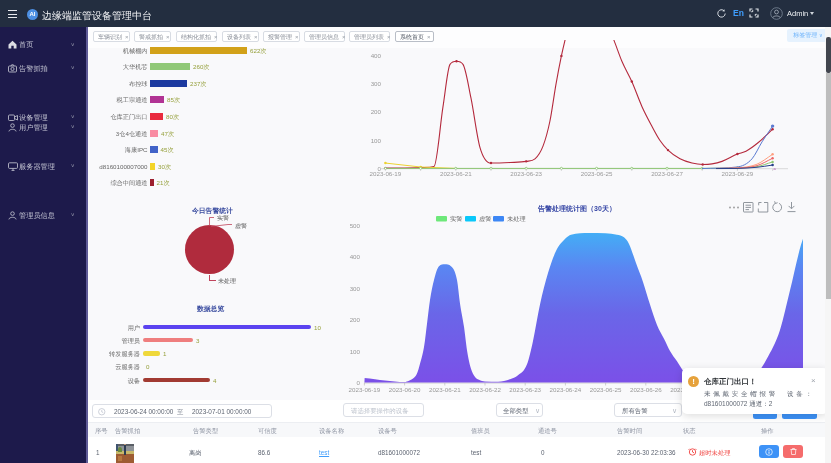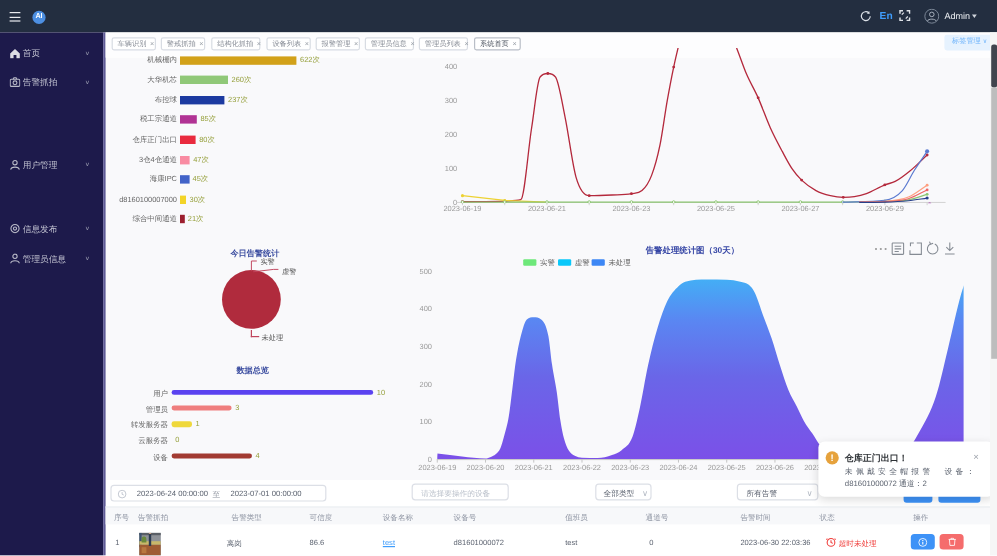--- a/index.html
+++ b/index.html
@@ -74,20 +74,21 @@
 </head>
 <body>
 <div id="page">
   <div class="abs" style="left:88px;top:48px;width:737px;height:352px;background:#f9f9fb;"></div>
 
   <div id="topbar" class="abs">
     <div class="hline" style="top:10px"></div>
     <div class="hline" style="top:13.5px"></div>
     <div class="hline" style="top:17px"></div>
     <div id="logo" class="abs">AI</div>
+    <div id="title" class="abs">边缘端监管设备管理中台</div>
     <svg class="abs" style="left:716px;top:8px" width="11" height="11" viewBox="0 0 11 11">
       <path d="M9.2 5.5a3.7 3.7 0 1 1-1.1-2.7" fill="none" stroke="#dde2e8" stroke-width="0.95"></path>
       <path d="M8.4 1.2 L8.7 3.6 L6.3 3.3 Z" fill="#dde2e8"></path>
     </svg>
     <div class="abs" style="left:733px;top:8px;color:#3f9dfc;font-size:8.5px;font-weight:bold;">En</div>
     <svg class="abs" style="left:749px;top:8px" width="10" height="10" viewBox="0 0 10 10">
       <path d="M1 3.5 L1 1 L3.5 1 M6.5 1 L9 1 L9 3.5 M9 6.5 L9 9 L6.5 9 M3.5 9 L1 9 L1 6.5" fill="none" stroke="#dfe3e8" stroke-width="1.2"></path>
       <path d="M2.5 4.2 L4.2 2.5 M7.5 5.8 L5.8 7.5" stroke="#dfe3e8" stroke-width="1.1"></path>
     </svg>
     <svg class="abs" style="left:770px;top:7px" width="13" height="13" viewBox="0 0 13 13">
@@ -109,34 +110,42 @@
       </div>
       <div class="mi" style="top:29.4px">
         <svg width="9" height="9" viewBox="0 0 9 9">
           <rect x="0.5" y="2" width="8" height="6" rx="1" fill="none" stroke="#b9bac8" stroke-width="0.9"></rect>
           <path d="M3 2 L3.6 0.8 L5.4 0.8 L6 2" fill="none" stroke="#b9bac8" stroke-width="0.9"></path>
           <circle cx="4.5" cy="5" r="1.6" fill="none" stroke="#b9bac8" stroke-width="0.9"></circle>
         </svg>
         <span class="txt">告警抓拍</span>
         <span class="chev">∨</span>
       </div>
-      <div class="mi" style="top:98px">
+      <div class="mi" style="top:78.19999999999999px">
+        <svg width="10" height="9" viewBox="0 0 10 9">
+          <rect x="0.5" y="2" width="6" height="5.5" rx="1" fill="none" stroke="#b9bac8" stroke-width="0.9"></rect>
+          <path d="M6.5 4 L9.5 2.5 L9.5 7 L6.5 5.5" fill="none" stroke="#b9bac8" stroke-width="0.9"></path>
+        </svg>
+        <span class="txt">设备管理</span>
+        <span class="chev">∨</span>
+      </div>
+      <div class="mi" style="top:88px">
         <svg width="9" height="9" viewBox="0 0 9 9">
           <circle cx="4.5" cy="2.6" r="1.8" fill="none" stroke="#b9bac8" stroke-width="0.9"></circle>
           <path d="M0.9 8.4 C1.3 5.6 7.7 5.6 8.1 8.4" fill="none" stroke="#b9bac8" stroke-width="0.9"></path>
         </svg>
         <span class="txt">用户管理</span>
         <span class="chev">∨</span>
       </div>
-      <div class="mi" style="top:151.39999999999998px">
-        <svg width="9" height="9" viewBox="0 0 9 9">
-          <circle cx="4.5" cy="4.5" r="3.4" fill="none" stroke="#b9bac8" stroke-width="0.9"></circle>
-          <circle cx="4.5" cy="4.5" r="1.3" fill="none" stroke="#b9bac8" stroke-width="0.9"></circle>
-        </svg>
-        <span class="txt">信息发布</span>
+      <div class="mi" style="top:127px">
+        <svg width="10" height="9" viewBox="0 0 10 9">
+          <rect x="0.5" y="0.8" width="9" height="5.6" rx="1" fill="none" stroke="#b9bac8" stroke-width="0.9"></rect>
+          <path d="M3.5 8.4 L6.5 8.4 M5 6.4 L5 8.4" stroke="#b9bac8" stroke-width="0.9"></path>
+        </svg>
+        <span class="txt">服务器管理</span>
         <span class="chev">∨</span>
       </div>
       <div class="mi" style="top:175.79999999999998px">
         <svg width="9" height="9" viewBox="0 0 9 9">
           <circle cx="4.5" cy="2.6" r="1.8" fill="none" stroke="#b9bac8" stroke-width="0.9"></circle>
           <path d="M0.9 8.4 C1.3 5.6 7.7 5.6 8.1 8.4" fill="none" stroke="#b9bac8" stroke-width="0.9"></path>
         </svg>
         <span class="txt">管理员信息</span>
         <span class="chev">∨</span>
       </div>

